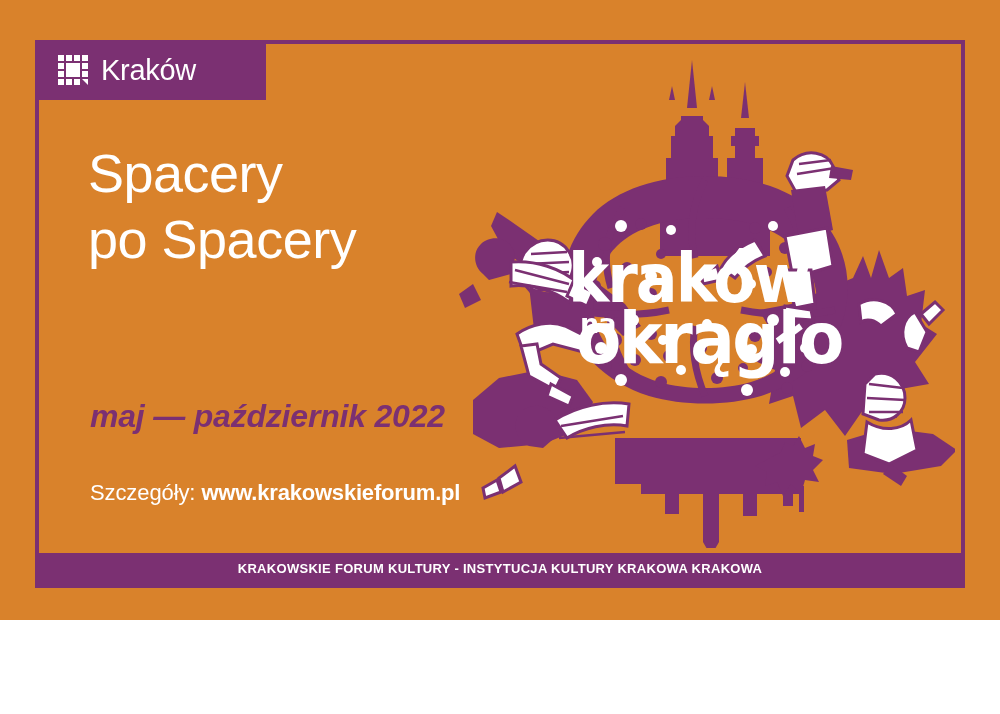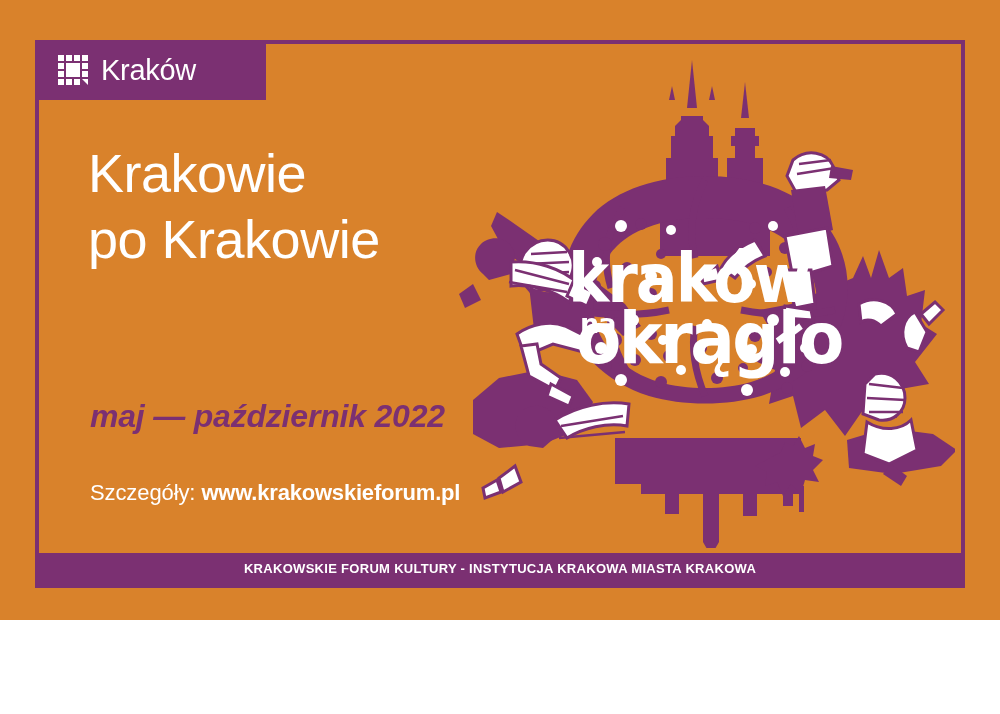--- a/index.html
+++ b/index.html
@@ -314,33 +314,33 @@
       <i style="left:24px;top:16px;width:6px;height:6px;"></i>
       <i style="left:0;top:24px;width:6px;height:6px;"></i>
       <i style="left:8px;top:24px;width:6px;height:6px;"></i>
       <i style="left:16px;top:24px;width:6px;height:6px;"></i>
       <i style="left:24px;top:24px;width:6px;height:6px;clip-path:polygon(0 0,100% 0,100% 100%);"></i>
     </span>
     <span class="kr-wordmark">Kraków</span>
   </div>
 
   <div class="headline">
-    <div>Krakowie</div>
-    <div>po Krakowie</div>
+    <div>Spacery</div>
+    <div>po Spacery</div>
   </div>
 
   <div class="dateline">maj — październik 2022</div>
 
   <div class="details">
     <span>Szczegóły:</span>
     <b>www.krakowskieforum.pl</b>
   </div>
 
   <div class="bottom-bar">
-    <span>KRAKOWSKIE FORUM KULTURY - INSTYTUCJA KRAKOWA MIASTA KRAKOWA</span>
+    <span>KRAKOWSKIE FORUM KULTURY - INSTYTUCJA KULTURY KRAKOWA KRAKOWA</span>
   </div>
 
   <div class="footer">
 
     
     
     
 
     
     

